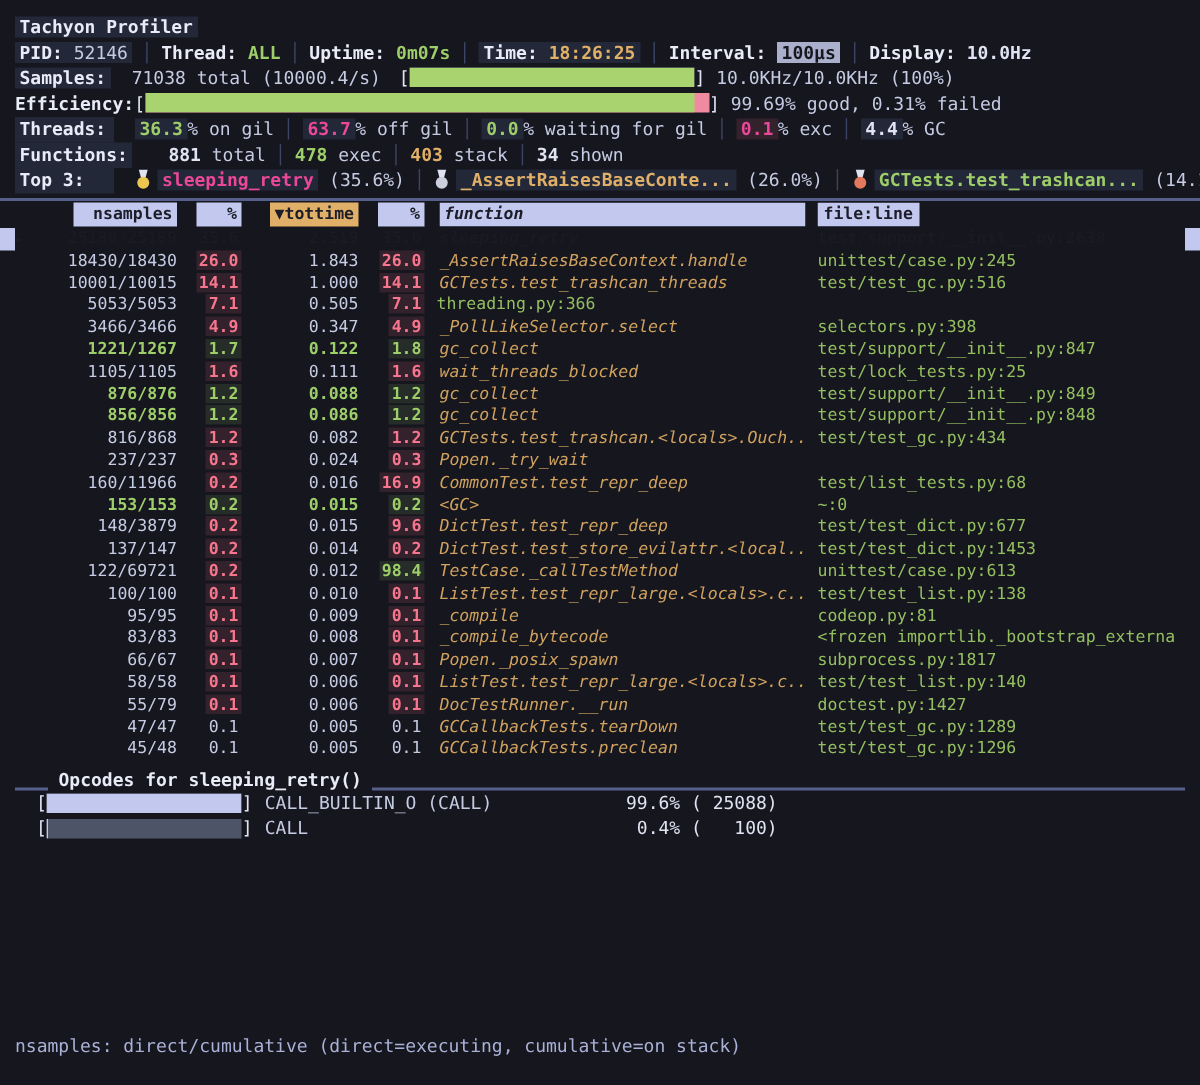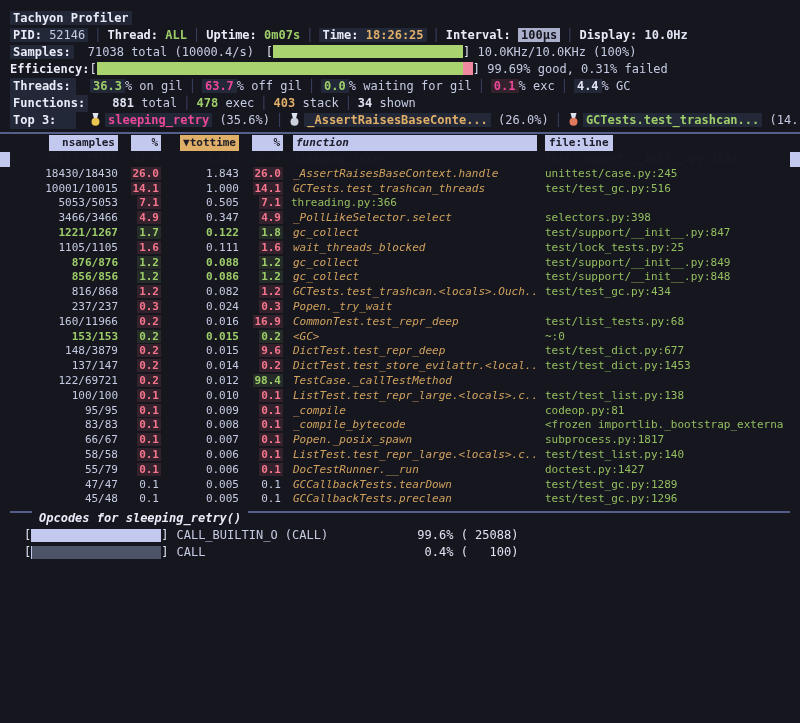--- a/index.html
+++ b/index.html
@@ -54,21 +54,21 @@
   .thead .c-fn .hchip { width:100%; text-align:left; }
   .thead .sortchip { background:#e0af68; }
 
   .trow.selected { background:#c3c8ee; box-shadow:10px 0 0 #c3c8ee, -10px 0 0 #c3c8ee; }
   .trow.selected .c-gut::before { content:"►"; font-family:"DejaVu Sans",sans-serif; font-size:8px; color:#191a24; }
   .trow.selected, .trow.selected .c-fn, .trow.selected .c-fl,
   .trow.selected .c-p1 span, .trow.selected .c-p2 span { color:#191a24 !important; background:none; font-weight:bold; }
   .trow.fresh .c-ns, .trow.fresh .c-tt { color:#9ece6a; font-weight:bold; }
 
   
-  .optitle { display:flex; align-items:flex-start; height:16px; margin-top:4px; flex:none;font-style:italic; }
+  .optitle { display:flex; align-items:flex-end; height:16px; margin-top:4px; flex:none; }
   .optitle .dash { width:22px; height:2px; background:#565f89; margin-right:7px; flex:none; }
   .optitle .grow { flex:1; height:2px; background:#565f89; margin-left:7px; }
   .optitle .t { font-weight:bold; color:#e9ecf8; font-size:12px; }
   .oprow { display:flex; height:17px; line-height:17px; align-items:center; flex:none; font-size:12px; }
   .oprow .ogut { width:14px; flex:none; }
   .obar { display:inline-block; width:130px; height:13px; background:#4e5468; position:relative; overflow:hidden; flex:none; }
   .obar .fill { position:absolute; left:0; top:0; bottom:0; background:#c3c8ee; }
   .oname { width:232px; margin-left:8px; flex:none; color:#c5cbe3; }
   .opct { width:110px; text-align:right; white-space:pre; flex:none; color:#dfe3f2; }
 
@@ -286,20 +286,21 @@
       <span class="c-fl">test/test_dict.py:1453</span>
     </div>
 
     <div class="trow">
       <span class="c-gut"></span>
       <span class="c-ns">122/69721</span>
       <span class="c-p1"><span class="hot">0.2</span></span>
       <span class="c-tt">0.012</span>
       <span class="c-p2"><span class="pos">98.4</span></span>
       <span class="c-fn">TestCase._callTestMethod</span>
+      <span class="c-fl">unittest/case.py:613</span>
     </div>
 
     <div class="trow">
       <span class="c-gut"></span>
       <span class="c-ns">100/100</span>
       <span class="c-p1"><span class="hot">0.1</span></span>
       <span class="c-tt">0.010</span>
       <span class="c-p2"><span class="hot">0.1</span></span>
       <span class="c-fn">ListTest.test_repr_large.&lt;locals&gt;.c...</span>
       <span class="c-fl">test/test_list.py:138</span>
@@ -399,15 +400,16 @@
         <span class="fill" style="width: 0.4%;"></span>
       </span>
       <span class="brk">]</span>
       <span class="oname">CALL</span>
       <span class="opct">0.4% (   100)</span>
     </div>
 
   <div class="spacer"></div>
 
   <div class="footer">
+    <div class="fline">nsamples: direct/cumulative (direct=executing, cumulative=on stack)</div>
   </div>
 
 </div>
 
 </body></html>

